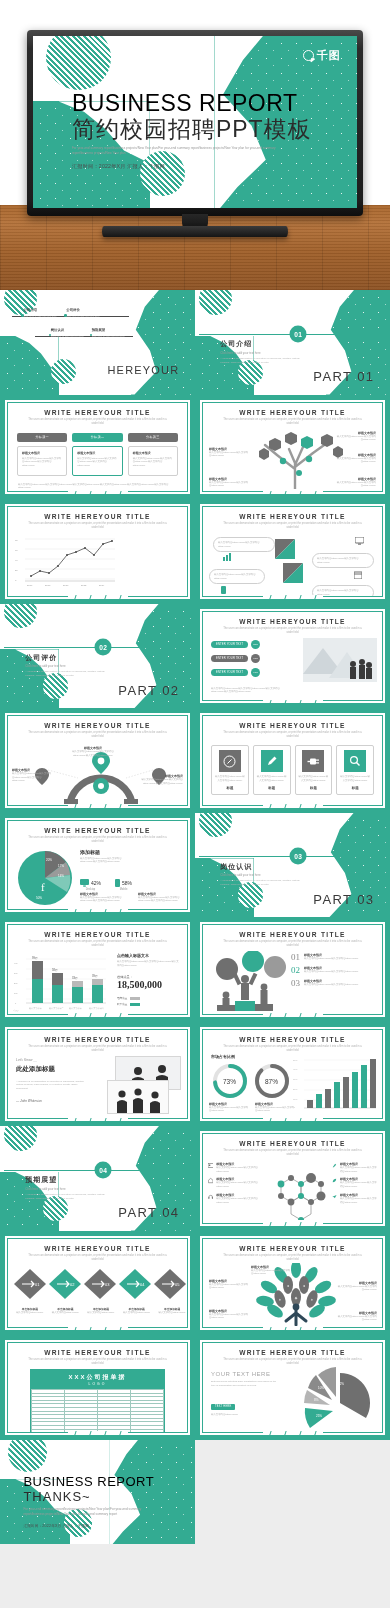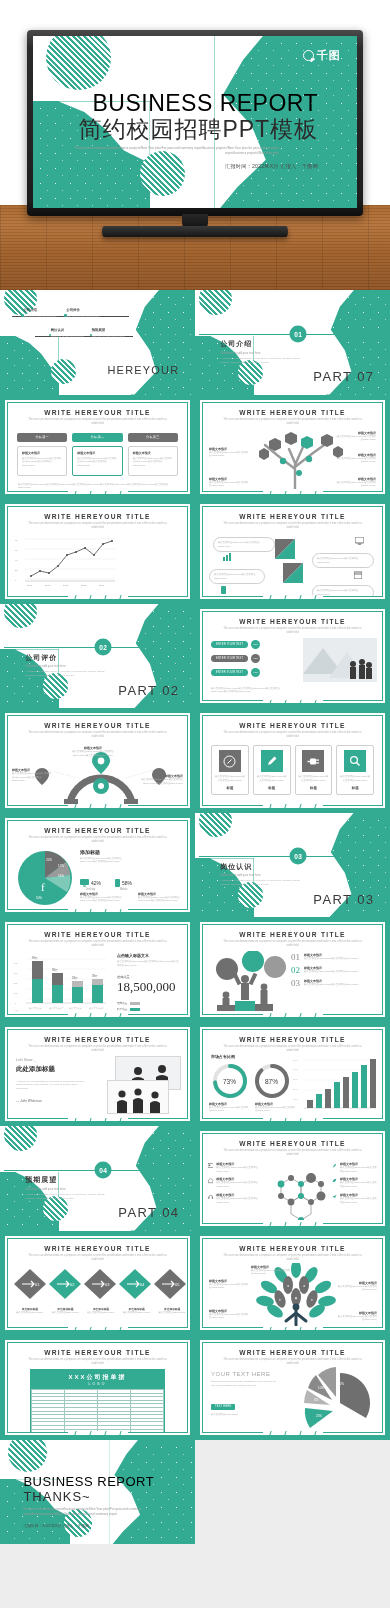--- a/index.html
+++ b/index.html
@@ -32,21 +32,21 @@
     background:repeating-linear-gradient(to right, rgba(0,0,0,.10) 0 1px, rgba(0,0,0,0) 1px 46px);
   }
   .tv-wrap { position:absolute; left:27px; top:30px; width:336px; height:210px; }
   .tv-bezel {
     position:absolute; left:0; top:0; width:336px; height:186px;
     background:linear-gradient(to bottom,#4a4a4a 0%,#2b2b2b 10%,#1d1d1d 92%,#0e0e0e 100%);
     border-radius:4px;
     box-shadow:0 3px 10px rgba(0,0,0,.45);
     padding:6px 6px 8px 6px;
   }
-  .tv-screen { position:relative; width:100%; height:100%; overflow:hidden; background:#fff;text-align:right; }
+  .tv-screen { position:relative; width:100%; height:100%; overflow:hidden; background:#fff; }
   .tv-stand-neck {
     position:absolute; left:50%; top:184px; margin-left:-13px;
     width:26px; height:16px;
     background:linear-gradient(to bottom,#272727,#131313);
     border-radius:0 0 7px 7px;
   }
   .tv-stand-base {
     position:absolute; left:50%; top:196px; margin-left:-93px;
     width:186px; height:11px;
     background:linear-gradient(to bottom,#3a3a3a,#151515);
@@ -289,21 +289,21 @@
         <div class="dots"></div>
       </div>
     <div class="sec-bl-mask"></div>
     <div class="stripe-circle sec-stripe"></div>
     <div class="stripe-circle sec-stripe2"></div>
     <div class="sec-line"></div>
     <div class="sec-badge">01</div>
     <div class="sec-cn">公司介绍</div>
     <div class="sec-en">Click here to add your text here</div>
     <div class="sec-desc">A company is an association or collection of individuals, whether natural persons, legal persons, or a mixture of both.</div>
-    <div class="sec-part">PART 07</div>
+    <div class="sec-part">PART 01</div>
   </div>
 
   <div class="slide s-frame">
     <div class="s-inner">
       <div class="s-title">WRITE HEREYOUR TITLE</div>
       <div class="s-sub">The user can demonstrate on a projector or computer, or print the presentation and make it into a film to be used in a wider field</div>
       <div style="display:flex;gap:5px;padding:0 9px;margin-top:7px;">
         <div style="flex:1;">
           <div class="tag">分标题一</div>
           <div class="card" style="margin-top:4px;padding:4px;height:30px;">
@@ -759,21 +759,21 @@
           <text x="17" y="58">输入文字内容一</text>
             <text x="37" y="58">输入文字内容二</text>
           <text x="57" y="58">输入文字内容三</text>
             <text x="77" y="58">输入文字内容四</text>
         </g>
       </svg>
       <div style="position:absolute;right:6px;top:28px;width:64px;">
         <div style="font-size:4px;color:#333;font-weight:700;">点击输入标题文本</div>
         <div class="tiny" style="margin-top:2px;">输入文字内容https://www.输入文字内容https://www.输入文字内容https://www.</div>
         <div style="font-size:3.2px;color:#555;margin-top:8px;">总体流量：</div>
-        <div style="font-size:13px;color:#2b2b2b;font-family:'Liberation Serif',serif;">18,500,000</div>
+        <div style="font-size:10px;color:#2b2b2b;font-family:'Liberation Serif',serif;font-weight:bold;">18,500,000</div>
         <div style="margin-top:6px;display:flex;align-items:center;gap:3px;">
           <span style="font-size:2.6px;color:#666;">电商流量</span>
           <span style="width:10px;height:3px;background:#b9b9b9;display:block;"></span>
         </div>
         <div style="margin-top:2px;display:flex;align-items:center;gap:3px;">
           <span style="font-size:2.6px;color:#666;">线下流量</span>
           <span style="width:10px;height:3px;background:#33ab92;display:block;"></span>
         </div>
       </div>
     </div>

